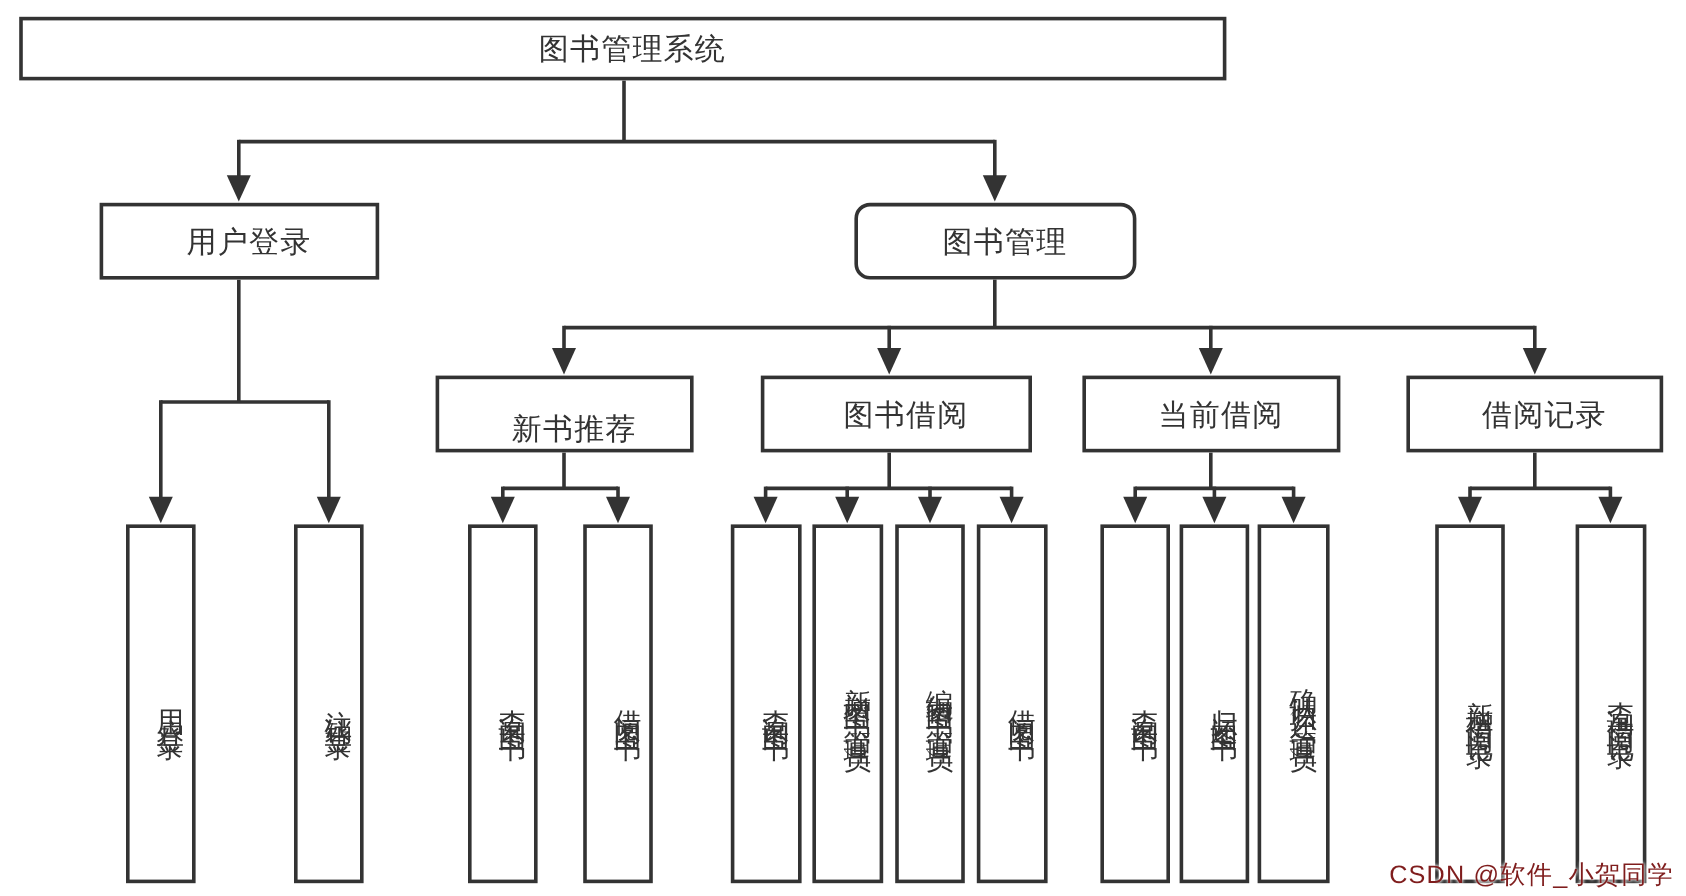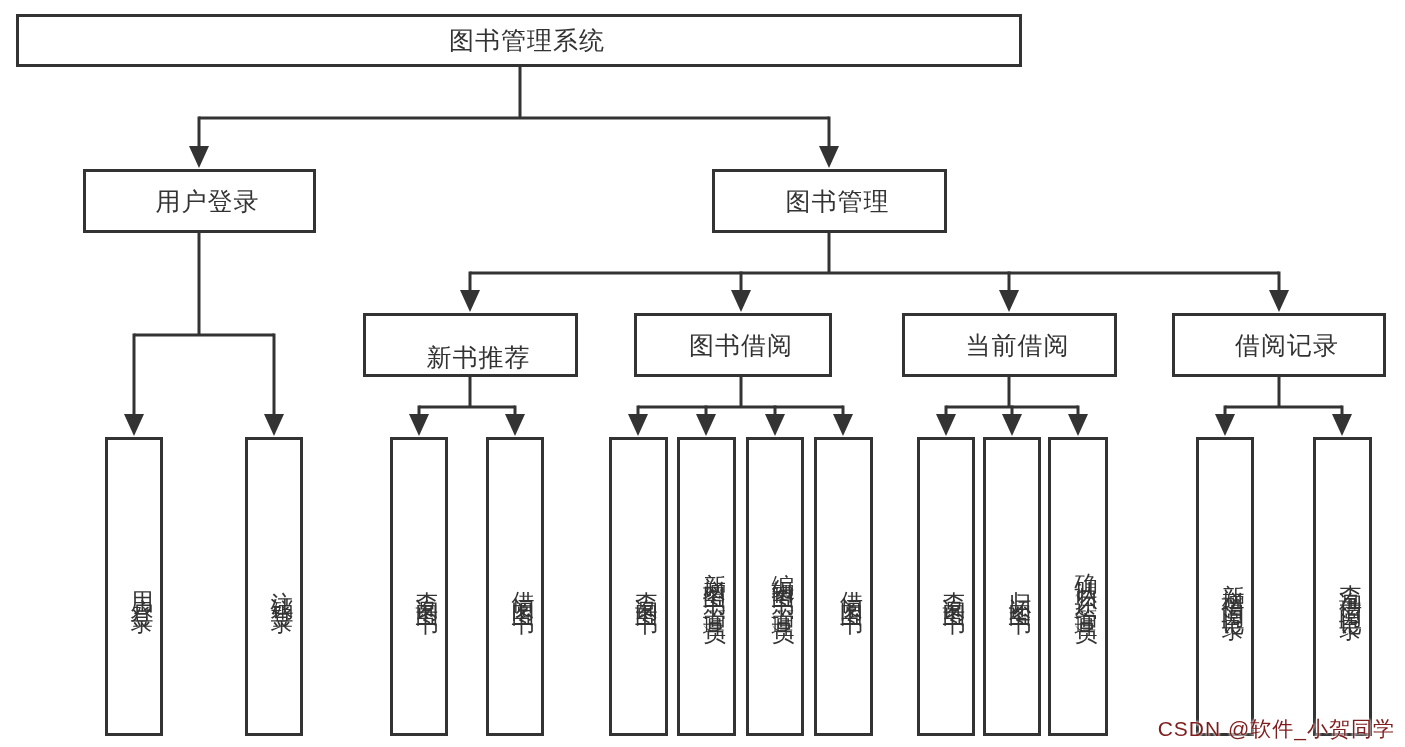--- a/index.html
+++ b/index.html
@@ -141,28 +141,28 @@
     </g>
   </svg>
 
   <div class="node hbox" style="left:16px; top:14px; width:1006px; height:53px;">
     <span>图书管理系统</span>
   </div>
 
   <div class="node hbox" style="left:83px; top:169px; width:233px; height:64px;">
     <span>用户登录</span>
   </div>
-  <div class="node hbox" style="left:712px; top:169px; width:235px; height:64px;">
+  <div class="node hbox" style="left:712px; top:169px; width:235px; height:64px;border-radius:13px;">
     <span>图书管理</span>
   </div>
 
   <div class="node hbox" style="left:363px; top:313px; width:215px; height:64px;align-items:flex-end;">
     <span>新书推荐</span>
   </div>
-  <div class="node hbox" style="left:634px; top:313px; width:198px; height:64px;">
+  <div class="node hbox" style="left:634px; top:313px; width:226px; height:64px;">
     <span>图书借阅</span>
   </div>
   <div class="node hbox" style="left:902px; top:313px; width:215px; height:64px;">
     <span>当前借阅</span>
   </div>
   <div class="node hbox" style="left:1172px; top:313px; width:214px; height:64px;">
     <span>借阅记录</span>
   </div>
 
   <div class="node vbox" style="left:105px; top:437px; width:58px; height:299px;">

